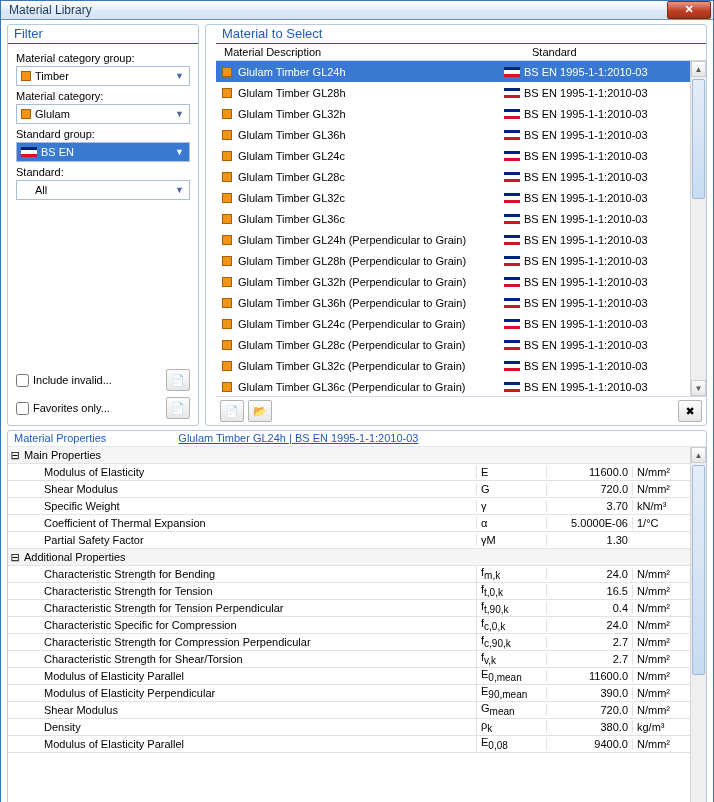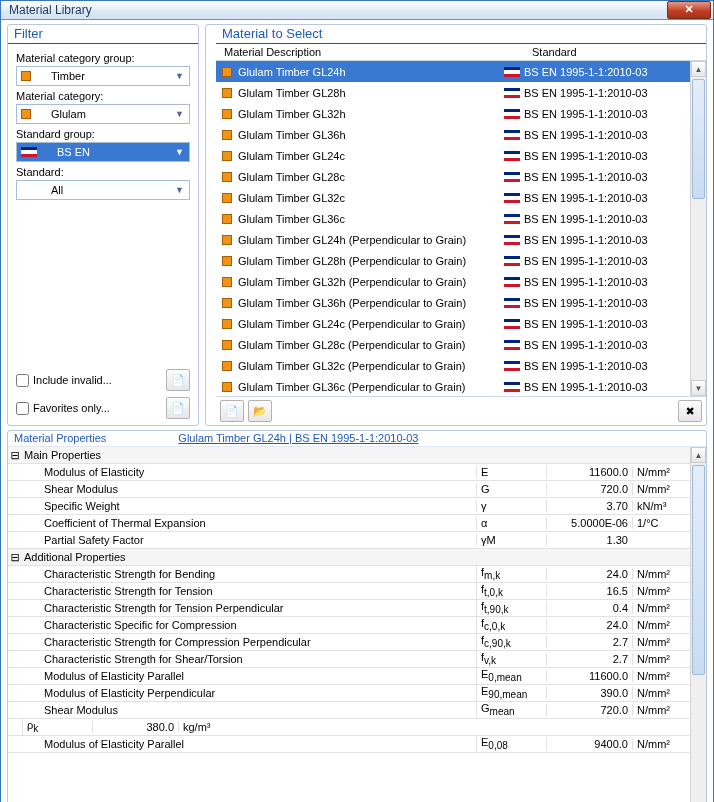--- a/index.html
+++ b/index.html
@@ -7,21 +7,21 @@
 .window { width: 714px; height: 802px; background: #fff; border: 1px solid #3876b8; display: flex; flex-direction: column; }
 .titlebar { height: 28px; background: linear-gradient(#fdfdfe, #e7eff8 45%, #dce8f6 55%, #d5e3f3); display: flex; align-items: center; padding: 0 2px 0 8px; border-bottom: 1px solid #6b8fbf; }
 .titlebar-text { flex: 1; color: #1c3b5e; font-size: 12px; }
 .close-btn { width: 44px; height: 18px; background: linear-gradient(#e59a8a, #c8523a 45%, #be3f25 55%, #a63118); border: 1px solid #7a2a18; border-radius: 2px; color: #fff; text-align: center; line-height: 14px; font-weight: bold; cursor: pointer; }
 .body { flex: 1; display: flex; flex-direction: column; padding: 4px 6px 6px 6px; background: #fff; gap: 4px; }
 .top-row { display: flex; gap: 6px; height: 402px; }
 .filter-panel { width: 192px; border: 1px solid #b7c8df; border-radius: 3px; padding: 0; display: flex; flex-direction: column; background: #fff; }
 .panel-title { color: #1e5bb8; padding: 1px 6px 2px 6px; font-size: 13px; border-bottom: 1px solid #1d4ed8; }
 .filter-inner { padding: 6px 8px 6px 8px; display: flex; flex-direction: column; gap: 2px; flex: 1; }
 .label { color: #000; margin-top: 2px; }
-.combo { height: 20px; border: 1px solid #a9bdd6; background: #fff; display: flex; align-items: center; padding: 0 2px 0 4px; gap: 20px; cursor: pointer; }
+.combo { height: 20px; border: 1px solid #a9bdd6; background: #fff; display: flex; align-items: center; padding: 0 2px 0 4px; gap: 4px; cursor: pointer; }
 .combo.selected { background: #3a79d1; color: #fff; }
 .combo .swatch { width: 10px; height: 10px; background: #f19314; border: 1px solid #a85f09; }
 .combo .flag { width: 16px; height: 10px; background: linear-gradient(180deg,#00247d 0 33%, #fff 33% 66%, #cf142b 66% 100%); }
 .combo .txt { flex: 1; white-space: nowrap; overflow: hidden; }
 .combo .arrow { width: 15px; text-align: center; color: #4a6a9e; font-size: 9px; }
 .filter-bottom { margin-top: auto; display: flex; flex-direction: column; gap: 6px; }
 .check-row { display: flex; align-items: center; gap: 4px; }
 .check-row input { width: 13px; height: 13px; }
 .icon-btn { width: 24px; height: 22px; border: 1px solid #b2b2b2; border-radius: 2px; background: linear-gradient(#fdfdfd,#e7e7e7); display: inline-flex; align-items: center; justify-content: center; cursor: pointer; font-size: 11px; }
 .bottom-check-row { display:flex; align-items:center; justify-content:space-between; }
@@ -362,20 +362,21 @@
             </div>
             <div class="grow">
               <span class="exp"></span>
               <span class="pname">Shear Modulus</span>
               <span class="sym">G<sub>mean</sub></span>
               <span class="val">720.0</span>
               <span class="unit">N/mm²</span>
             </div>
             <div class="grow">
               <span class="exp"></span>
+              <span class="pname">Density</span>
               <span class="sym">ρ<sub>k</sub></span>
               <span class="val">380.0</span>
               <span class="unit">kg/m³</span>
             </div>
             <div class="grow">
               <span class="exp"></span>
               <span class="pname">Modulus of Elasticity Parallel</span>
               <span class="sym">E<sub>0,08</sub></span>
               <span class="val">9400.0</span>
               <span class="unit">N/mm²</span>

